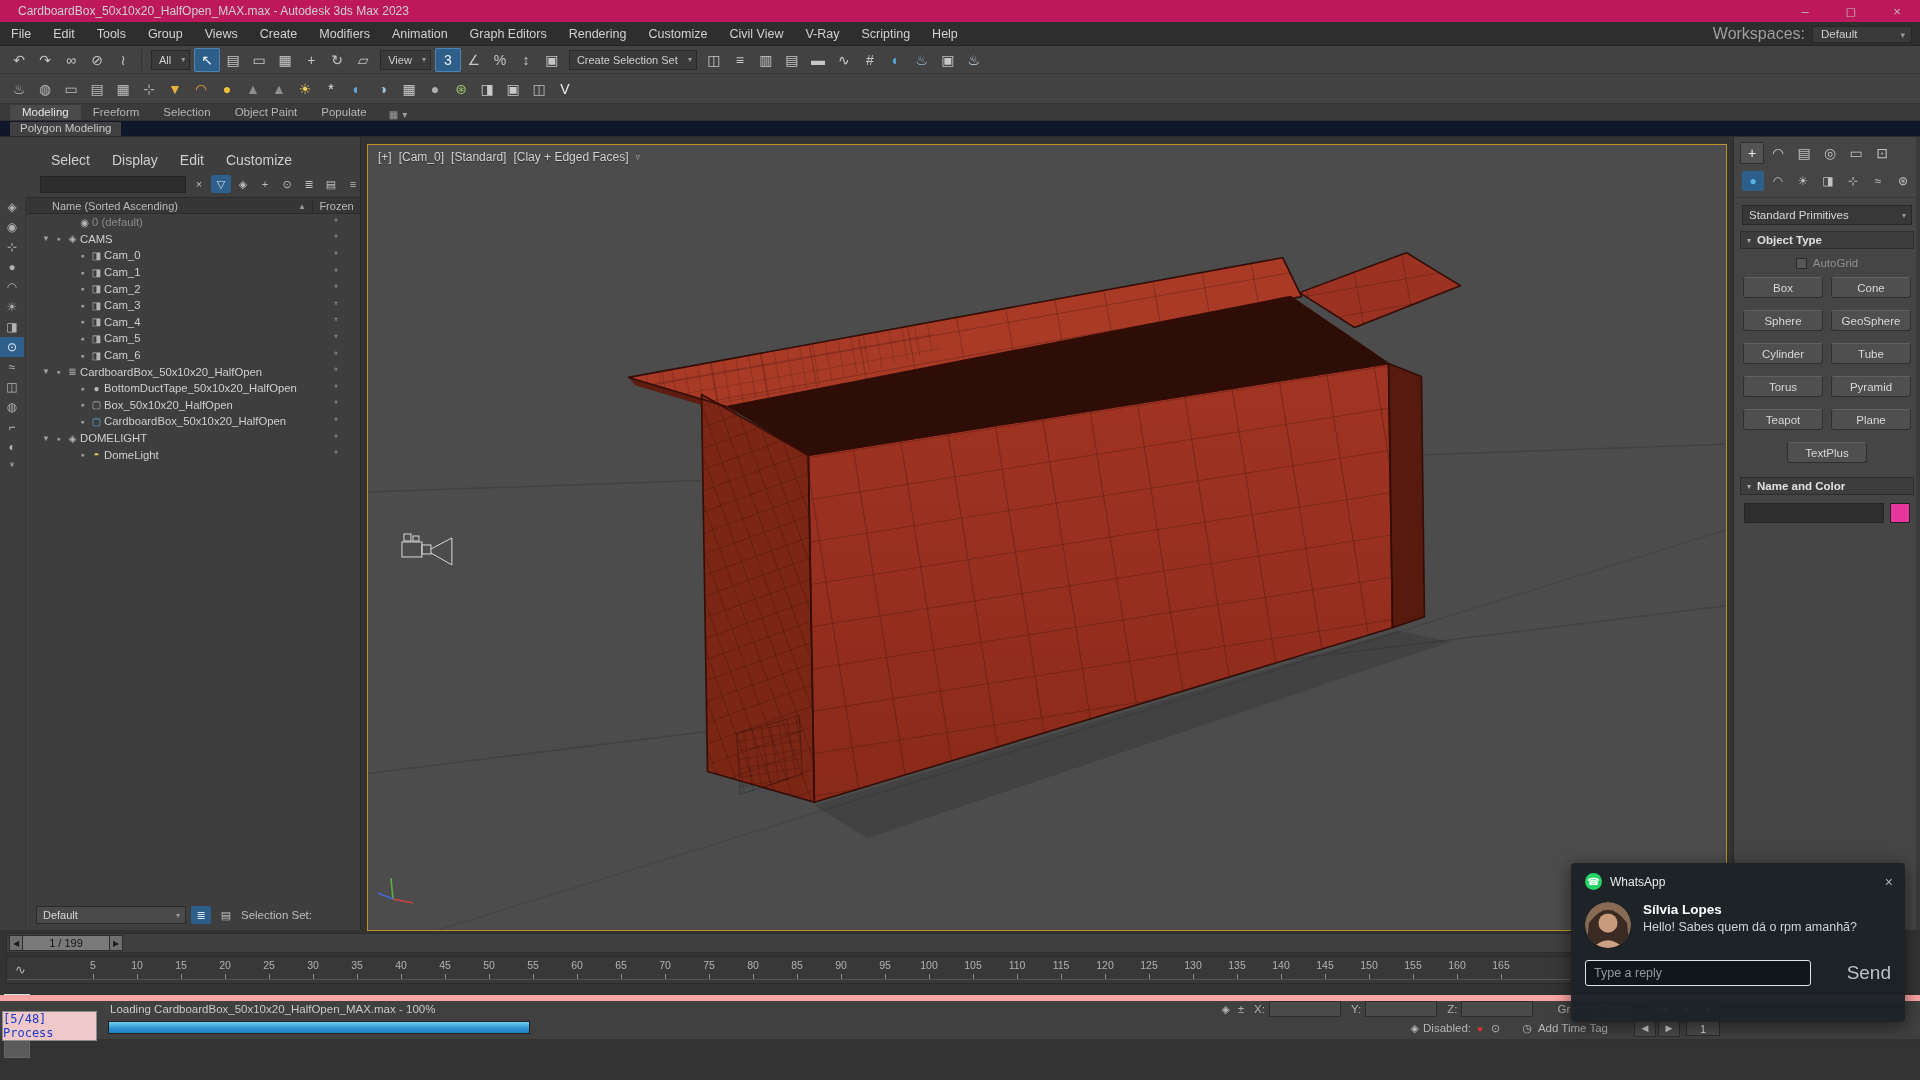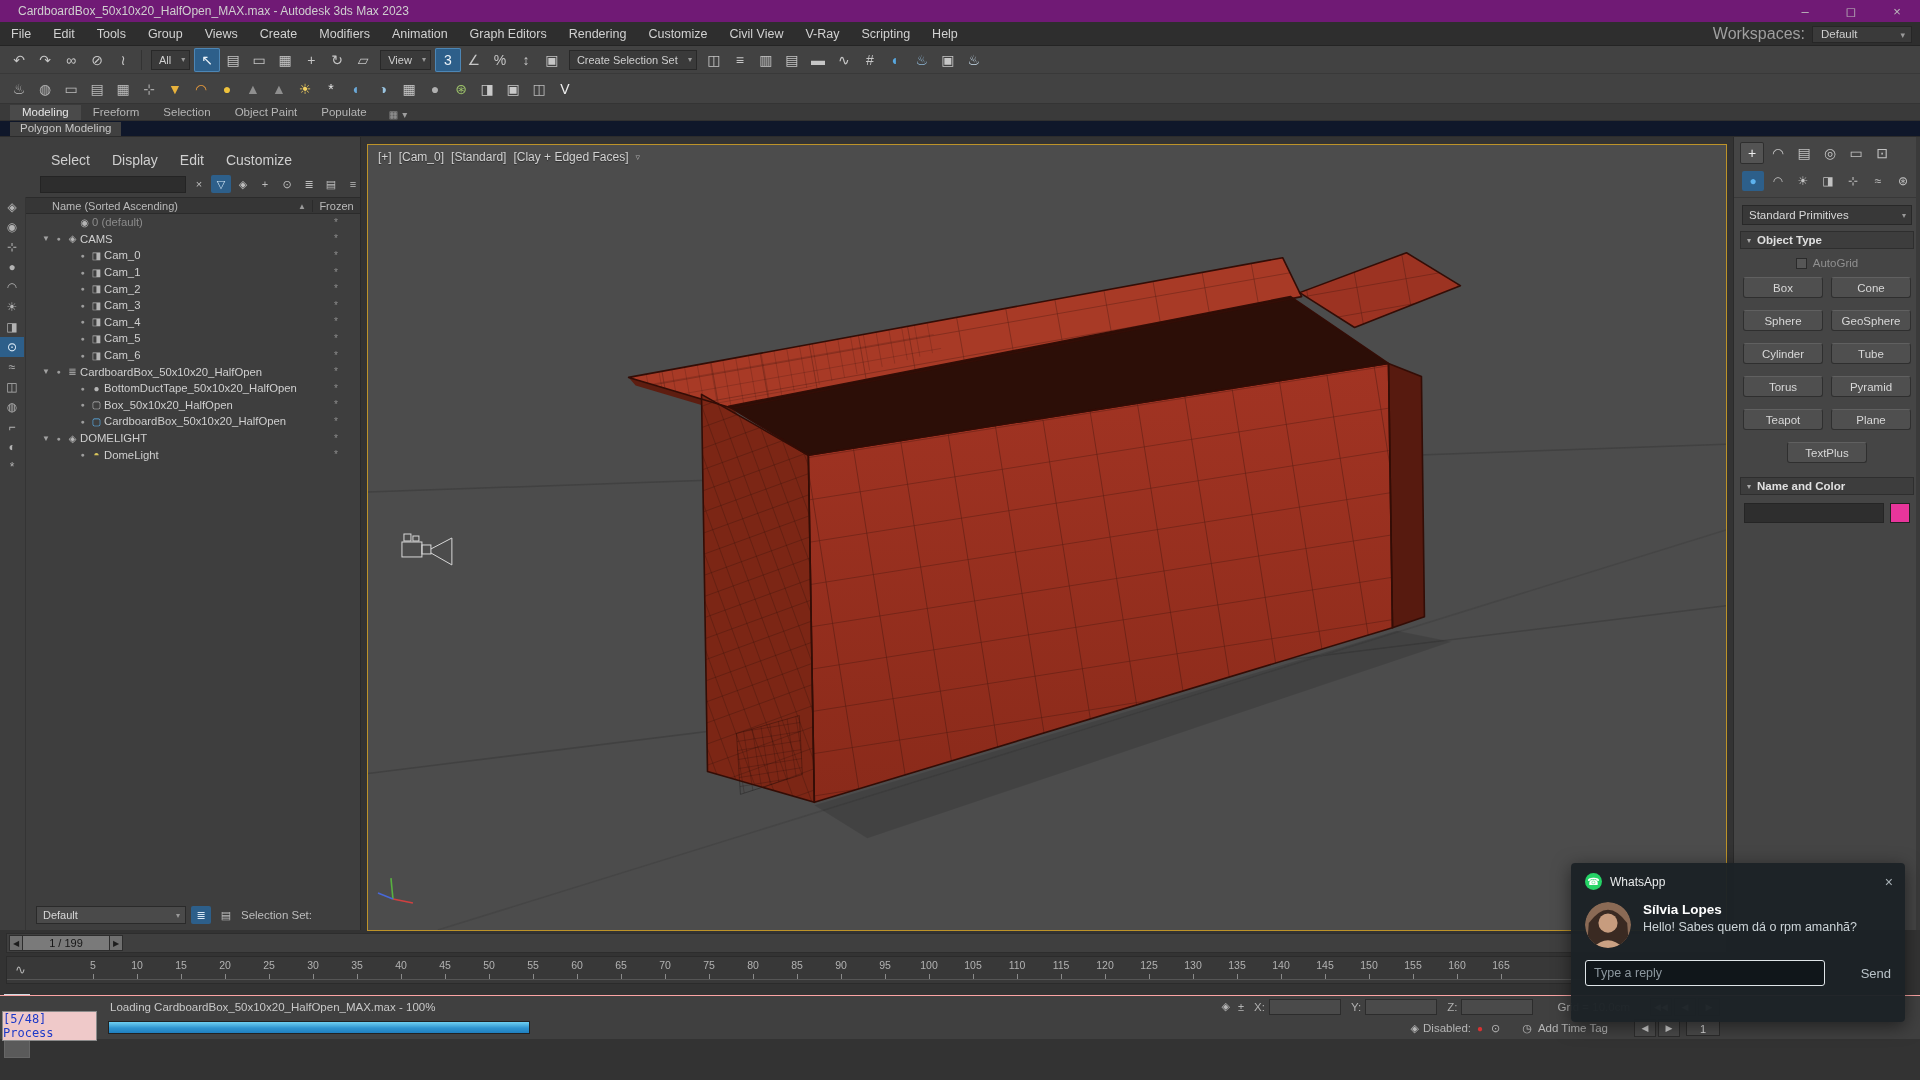--- a/index.html
+++ b/index.html
@@ -1,21 +1,21 @@
 <!DOCTYPE html>
 <html><head>
 <meta charset="utf-8">
 <style>
   * { margin:0; padding:0; box-sizing:border-box; }
   html,body { width:1920px; height:1080px; overflow:hidden; background:#333; }
   body { font-family:"Liberation Sans", sans-serif; color:#c9c9c9; font-size:12px; -webkit-font-smoothing:antialiased; }
   #app { position:absolute; inset:0; width:1920px; height:1080px; background:#333; }
 
   
-  #titlebar { position:absolute; left:0; top:0; width:1920px; height:22px; background:#701a75; display:flex; align-items:center; }
+  #titlebar { position:absolute; left:0; top:0; width:1920px; height:22px; background:#be185d; display:flex; align-items:center; }
   #titlebar .t { color:#cfcfcf; font-size:12px; margin-left:18px; }
   .winbtns { position:absolute; right:0; top:0; height:22px; display:flex; }
   .winbtn { width:46px; height:22px; display:flex; align-items:center; justify-content:center; color:#bdbdbd; font-size:13px; }
   #menubar { position:absolute; left:0; top:22px; width:1920px; height:24px; background:#2e2e2e; display:flex; align-items:center; border-bottom:1px solid #242424;}
   #menubar .mi { padding:0 11px; color:#d2d2d2; font-size:12.5px; height:100%; display:flex; align-items:center; }
   #wsbox { position:absolute; right:8px; top:0; height:24px; display:flex; align-items:center; gap:7px; }
   #wsbox .lbl { color:#9f9f9f; font-size:16px; }
   #wsbox .dd { background:#3a3a3a; border:1px solid #262626; color:#cfcfcf; font-size:11.5px; padding:1px 22px 2px 8px; position:relative; min-width:100px; }
   #wsbox .dd .car { position:absolute; right:6px; top:3px; font-size:9px; color:#9a9a9a; }
 
@@ -109,21 +109,21 @@
   #tshandle .arr { width:14px; height:16px; background:#6f6f6f; color:#1d1d1d; font-size:8px; display:flex; align-items:center; justify-content:center; border:1px solid #2d2d2d; }
   #tshandle .frm { min-width:86px; height:16px; background:#7a7a7a; color:#151515; font-size:11px; display:flex; align-items:center; justify-content:center; border-top:1px solid #2d2d2d; border-bottom:1px solid #2d2d2d; }
   #ruler { position:absolute; left:6px; top:956px; width:1721px; height:28px; background:#383838; border:1px solid #2b2b2b; }
   #minicurve { position:absolute; left:8px; top:5px; color:#b5b5b5; font-size:13px; }
   #ticks { position:absolute; left:64px; top:2px; width:1452px; display:flex; justify-content:space-between; }
   .tick { width:44px; text-align:center; color:#b2b2b2; font-size:10.5px; position:relative; }
   .tick::after { content:""; position:absolute; left:50%; bottom:-9px; width:1px; height:6px; background:#8a8a8a; }
   #rulerbase { position:absolute; left:0; bottom:3px; width:100%; height:1px; background:#555; }
 
   
-  #status1 { position:absolute; left:0; top:995px; width:1920px; height:22px; background:#404040; border-top:1px solid #fca5a5; display:flex; align-items:center; }
+  #status1 { position:absolute; left:0; top:995px; width:1920px; height:22px; background:#404040; border-top:6px solid #fca5a5; display:flex; align-items:center; }
   #status2 { position:absolute; left:0; top:1017px; width:1920px; height:22px; background:#404040; display:flex; align-items:center; }
   #loadingtext { margin-left:110px; color:#c8c8c8; font-size:11.5px; }
   .coordlbl { color:#b0b0b0; font-size:11.5px; margin:0 4px 0 10px; }
   .coordfield { width:72px; height:16px; background:#4a4a4a; border:1px solid #2c2c2c; }
   #gridlabel { color:#b0b0b0; font-size:11.5px; margin-left:24px; }
   .pbbtn { width:22px; height:18px; background:#4a4a4a; border:1px solid #2d2d2d; color:#cfcfcf; font-size:9px; display:flex; align-items:center; justify-content:center; margin-left:2px; }
   .s2icon { color:#b5b5b5; font-size:11px; margin-left:8px; }
   #disabledlbl { color:#b5b5b5; font-size:11.5px; margin-left:4px; }
   #reddot { color:#d83232; font-size:10px; margin-left:6px; }
   #addtag { color:#b5b5b5; font-size:11.5px; margin-left:6px; }
@@ -139,21 +139,21 @@
   #walogo { width:17px; height:17px; border-radius:50%; background:#25d366; color:#fff; font-size:10px; display:flex; align-items:center; justify-content:center; }
   #waname { color:#e8eaeb; font-size:12px; flex:1; }
   #waclose { color:#aab3b8; font-size:14px; }
   #wabody { display:flex; padding:12px 14px 0; gap:12px; }
   #waavatar { width:46px; height:46px; border-radius:50%; overflow:hidden; flex:0 0 auto; }
   #wasender { color:#fff; font-size:13.5px; font-weight:bold; margin-bottom:3px; }
   #wamsg { color:#ccd4d8; font-size:12.5px; }
   #wainputrow { display:flex; align-items:center; padding:12px 14px 0; gap:10px; }
   #wainput { flex:1; height:26px; background:#10161a; border:1px solid #dfe5e8; border-radius:3px; color:#cfd6da; font-size:12.5px; padding:0 8px; font-family:"Liberation Sans", sans-serif; }
   #wainput::placeholder { color:#8d989f; }
-  #wasend { color:#b9c3c9; font-size:13px;margin-left:26px; }
+  #wasend { color:#b9c3c9; font-size:19px;margin-left:26px; }
 </style>
 </head>
 <body>
 
 <div id="app">
 
   <div id="titlebar">
     <span class="t">CardboardBox_50x10x20_HalfOpen_MAX.max - Autodesk 3ds Max 2023</span>
     <div class="winbtns">
       <span class="winbtn">–</span>

